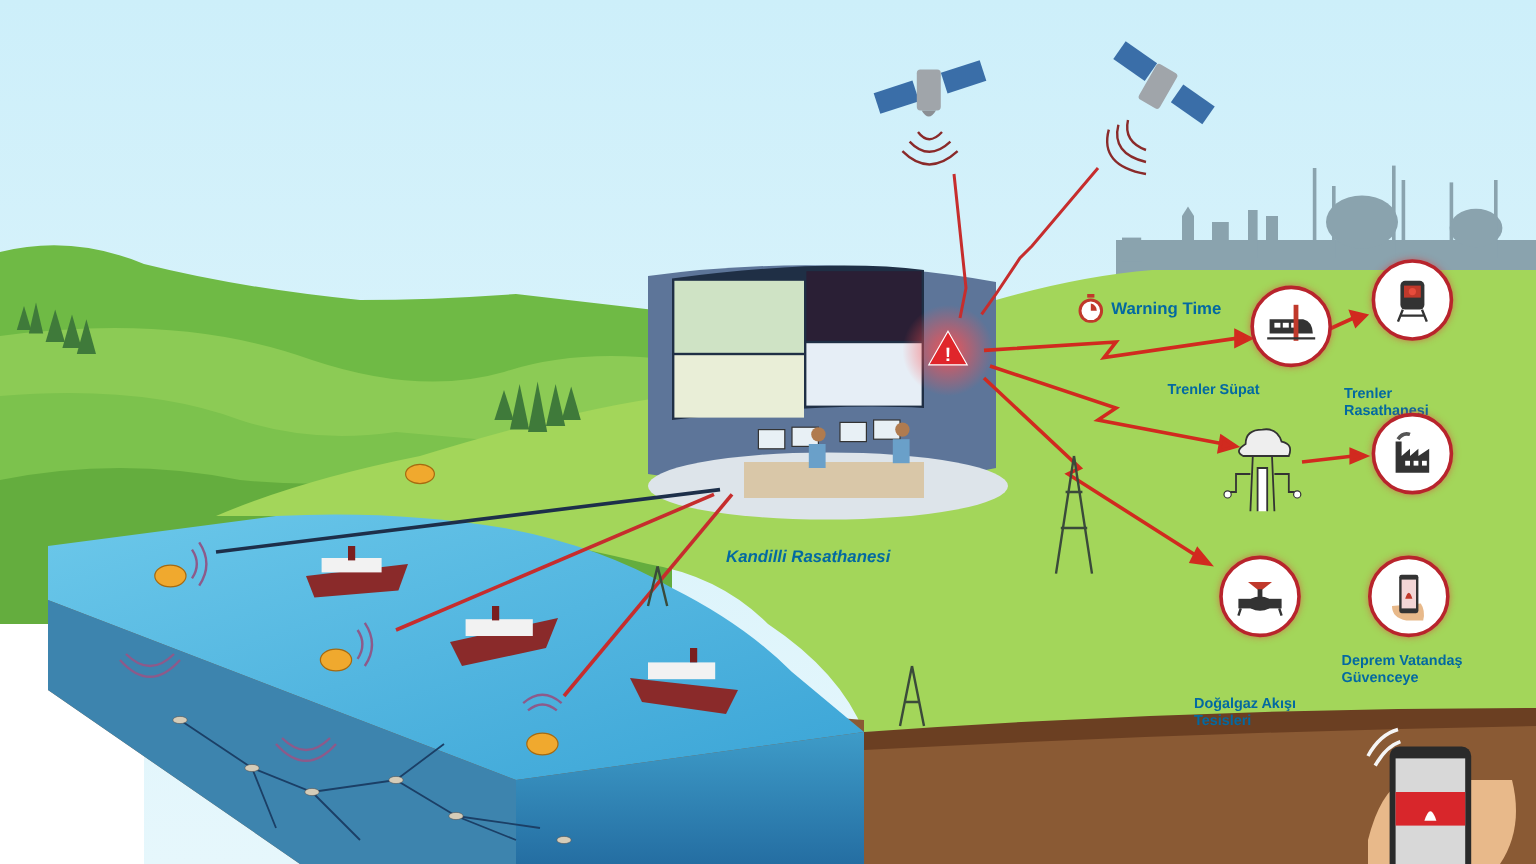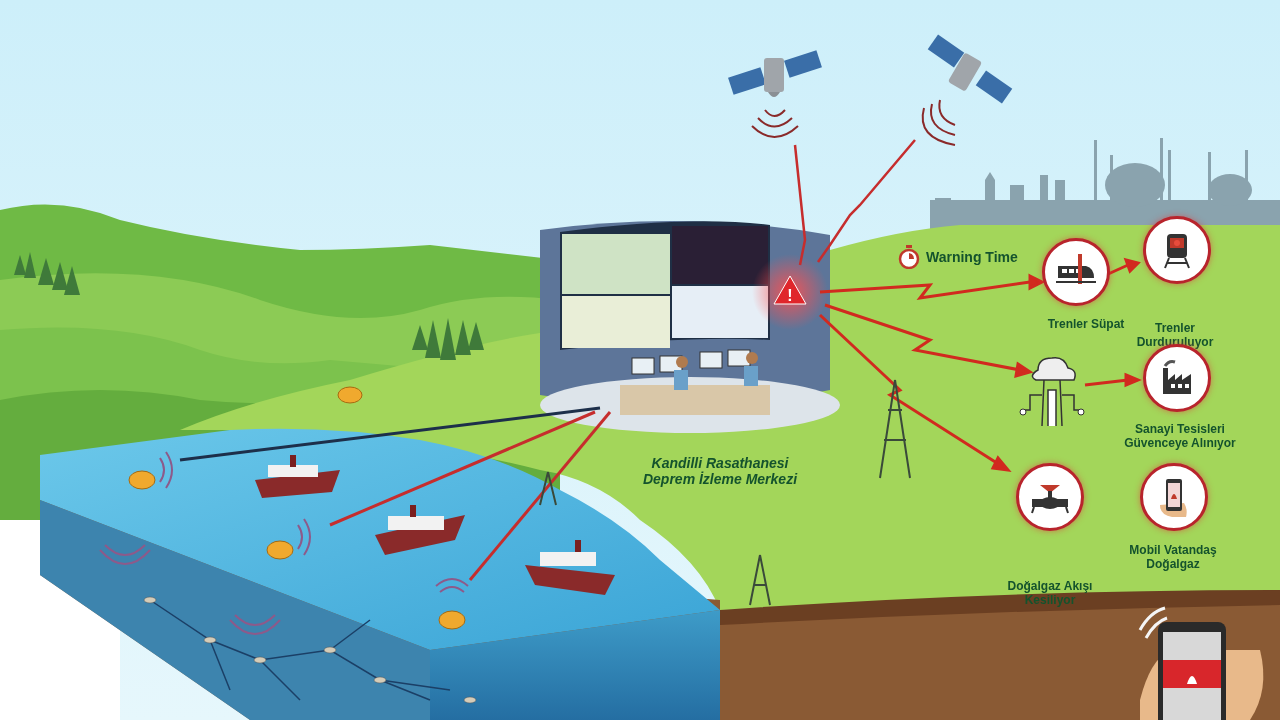--- a/index.html
+++ b/index.html
@@ -1,19 +1,19 @@
 <!DOCTYPE html>
 <html><head>
 <meta charset="utf-8">
 <style>
   html, body { margin:0; padding:0; }
   body { width:1280px; height:720px; overflow:hidden; position:relative; font-family:"DejaVu Sans", sans-serif; background:#cdeffa; }
   .scene { position:absolute; inset:0; }
   .abs { position:absolute; }
-  .label { position:absolute; font-family:"Liberation Sans", sans-serif; font-weight:bold; color:#14532d; text-align:center; line-height:1.15; }
+  .label { position:absolute; font-family:"Liberation Sans", sans-serif; font-weight:bold; color:#0369a1; line-height:1.15; }
   .lbl-sm { font-size:12px; }
   .lbl-md { font-size:14px; }
   .circle-icon { position:absolute; width:62px; height:62px; border-radius:50%; background:#fff; border:3px solid #b8242c; box-shadow:0 0 6px rgba(220,60,60,0.6); display:flex; align-items:center; justify-content:center; }
   .circle-icon svg { width:44px; height:44px; }
 </style>
 </head>
 <body>
 
 <div class="scene">
 <svg class="abs" style="left:0;top:0" width="1280" height="720" viewBox="0 0 1280 720">
@@ -193,21 +193,20 @@
     <rect x="1158" y="622" width="68" height="110" rx="8" fill="#2a2a2a"></rect>
     <rect x="1163" y="632" width="58" height="90" fill="#d8d8d8"></rect>
     <rect x="1163" y="660" width="58" height="28" fill="#d8262b"></rect>
     <path d="M1187,684 Q1192,668 1197,684 Z" fill="#fff"></path>
     <path d="M1140,630 Q1150,612 1165,608 M1146,638 Q1155,622 1167,618" stroke="#f5f5f5" stroke-width="3" fill="none"></path>
   </g>
 </svg>
 
 <div class="label lbl-md" style="left:605px;top:455px;width:230px;font-style:italic;">
   <div>Kandilli Rasathanesi</div>
-  <div>Deprem İzleme Merkezi</div>
 </div>
 
 <div class="abs" style="left:898px;top:245px;display:flex;align-items:center;gap:6px;">
   <svg width="22" height="24" viewBox="0 0 22 24">
     <rect x="8" y="0" width="6" height="3" fill="#c0392b"></rect>
     <circle cx="11" cy="14" r="9" fill="#fff" stroke="#c0392b" stroke-width="2.5"></circle>
     <path d="M11,14 L11,8 A6,6 0 0 1 16,14 Z" fill="#c0392b"></path>
   </svg>
   <span class="label lbl-md" style="position:static;">Warning Time</span>
 </div>
@@ -215,76 +214,72 @@
 <div class="circle-icon" style="left:1042px;top:238px;">
   <svg viewBox="0 0 44 44">
     <path d="M4,16 L32,16 Q40,18 40,28 L4,28 Z" fill="#333"></path>
     <rect x="8" y="19" width="5" height="4" fill="#fff"></rect>
         <rect x="15" y="19" width="5" height="4" fill="#fff"></rect>
         <rect x="22" y="19" width="5" height="4" fill="#fff"></rect>
     <rect x="24" y="4" width="4" height="30" fill="#c0392b"></rect>
     <line x1="2" y1="32" x2="42" y2="32" stroke="#333" stroke-width="2"></line>
   </svg>
 </div>
-<div class="label lbl-sm" style="left:1036px;top:318px;width:100px;">Trenler Süpat</div>
+<div class="label lbl-sm" style="left:973px;top:318px;width:100px;">Trenler Süpat</div>
 
 <div class="circle-icon" style="left:1143px;top:216px;">
   <svg viewBox="0 0 44 44">
     <rect x="12" y="6" width="20" height="24" rx="4" fill="#333"></rect>
     <rect x="15" y="10" width="14" height="10" fill="#c0392b"></rect>
     <circle cx="22" cy="15" r="3" fill="#e74c3c"></circle>
     <path d="M14,30 L10,40 M30,30 L34,40 M12,35 L32,35" stroke="#333" stroke-width="2"></path>
   </svg>
 </div>
 <div class="label lbl-sm" style="left:1120px;top:298px;width:110px;margin-top:24px;">
   <div>Trenler</div>
-  <div>Durduruluyor</div>
+  <div>Rasathanesi</div>
 </div>
 
 <svg class="abs" style="left:1018px;top:350px;" width="70" height="80" viewBox="0 0 70 80">
   <path d="M20,20 Q20,8 34,8 Q46,6 50,18 Q60,20 56,30 L18,30 Q10,26 20,20 Z" fill="#eee" stroke="#333" stroke-width="1.5"></path>
   <path d="M26,30 L24,76 M42,30 L44,76 M30,76 L30,40 L38,40 L38,76" stroke="#333" stroke-width="1.5" fill="#fff"></path>
   <path d="M24,45 L12,45 L12,60 L6,60 M44,45 L56,45 L56,60 L62,60" stroke="#333" stroke-width="1.5" fill="none"></path>
   <circle cx="5" cy="62" r="3" fill="#fff" stroke="#333"></circle>
       <circle cx="63" cy="62" r="3" fill="#fff" stroke="#333"></circle>
 </svg>
 
 <div class="circle-icon" style="left:1143px;top:344px;">
   <svg viewBox="0 0 44 44">
     <path d="M8,38 L8,12 L13,12 L13,24 L20,18 L20,24 L27,18 L27,24 L36,18 L36,38 Z" fill="#333"></path>
     <path d="M10,10 Q14,4 20,6" stroke="#555" stroke-width="3" fill="none"></path>
     <rect x="16" y="28" width="4" height="4" fill="#fff"></rect>
         <rect x="23" y="28" width="4" height="4" fill="#fff"></rect>
         <rect x="30" y="28" width="4" height="4" fill="#fff"></rect>
   </svg>
 </div>
-<div class="label lbl-sm" style="left:1110px;top:423px;width:140px;">
-  <div>Sanayi Tesisleri</div>
-  <div>Güvenceye Alınıyor</div>
-</div>
 
 <div class="circle-icon" style="left:1016px;top:463px;">
   <svg viewBox="0 0 44 44">
     <path d="M12,10 L32,10 L22,18 Z" fill="#c0392b"></path>
     <rect x="20" y="16" width="4" height="8" fill="#333"></rect>
     <ellipse cx="22" cy="28" rx="10" ry="6" fill="#333"></ellipse>
     <rect x="4" y="24" width="36" height="8" fill="#333"></rect>
     <path d="M6,32 L4,38 M38,32 L40,38" stroke="#333" stroke-width="2"></path>
   </svg>
 </div>
 <div class="label lbl-sm" style="left:995px;top:544px;width:110px;margin-top:36px;">
   <div>Doğalgaz Akışı</div>
-  <div>Kesiliyor</div>
+  <div>Tesisleri</div>
 </div>
 
 <div class="circle-icon" style="left:1140px;top:463px;">
   <svg viewBox="0 0 44 44">
     <path d="M8,30 Q8,40 20,42 L34,42 Q36,34 32,28 Z" fill="#e8b98a"></path>
     <rect x="14" y="4" width="16" height="32" rx="2" fill="#333"></rect>
     <rect x="16" y="8" width="12" height="24" fill="#f3d6d6"></rect>
     <path d="M19,24 Q22,14 25,24 Z" fill="#c0392b"></path>
   </svg>
 </div>
 <div class="label lbl-sm" style="left:1118px;top:544px;width:110px;">
-  <div>Mobil Vatandaş</div>
-  <div>Doğalgaz</div>
+  <div>Deprem Vatandaş</div>
+  <div>Güvenceye</div>
 </div>
 </div>
 
 </body></html>

